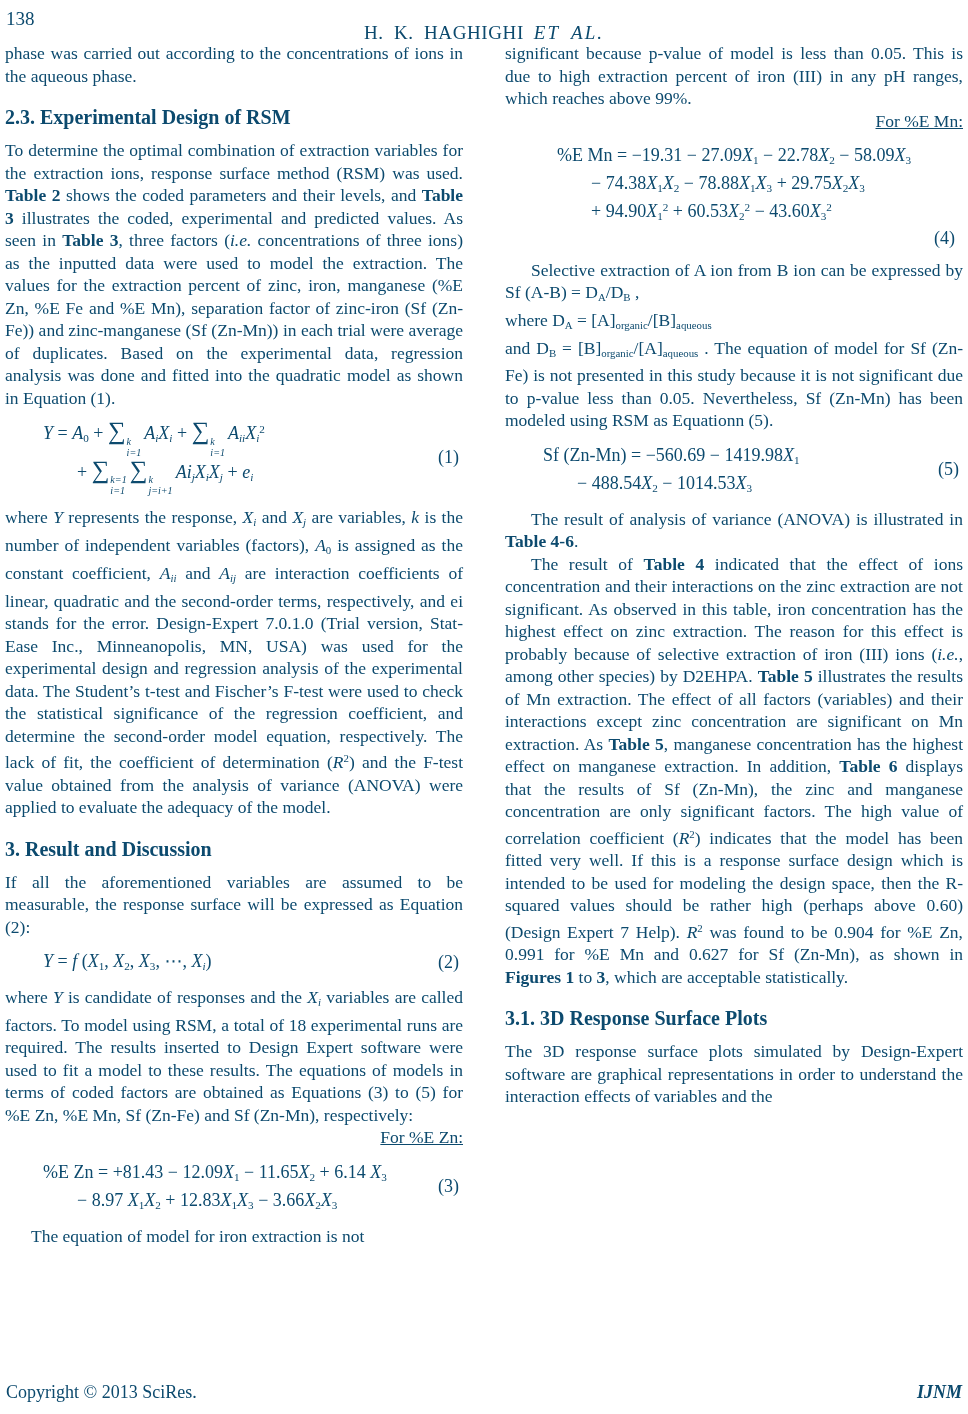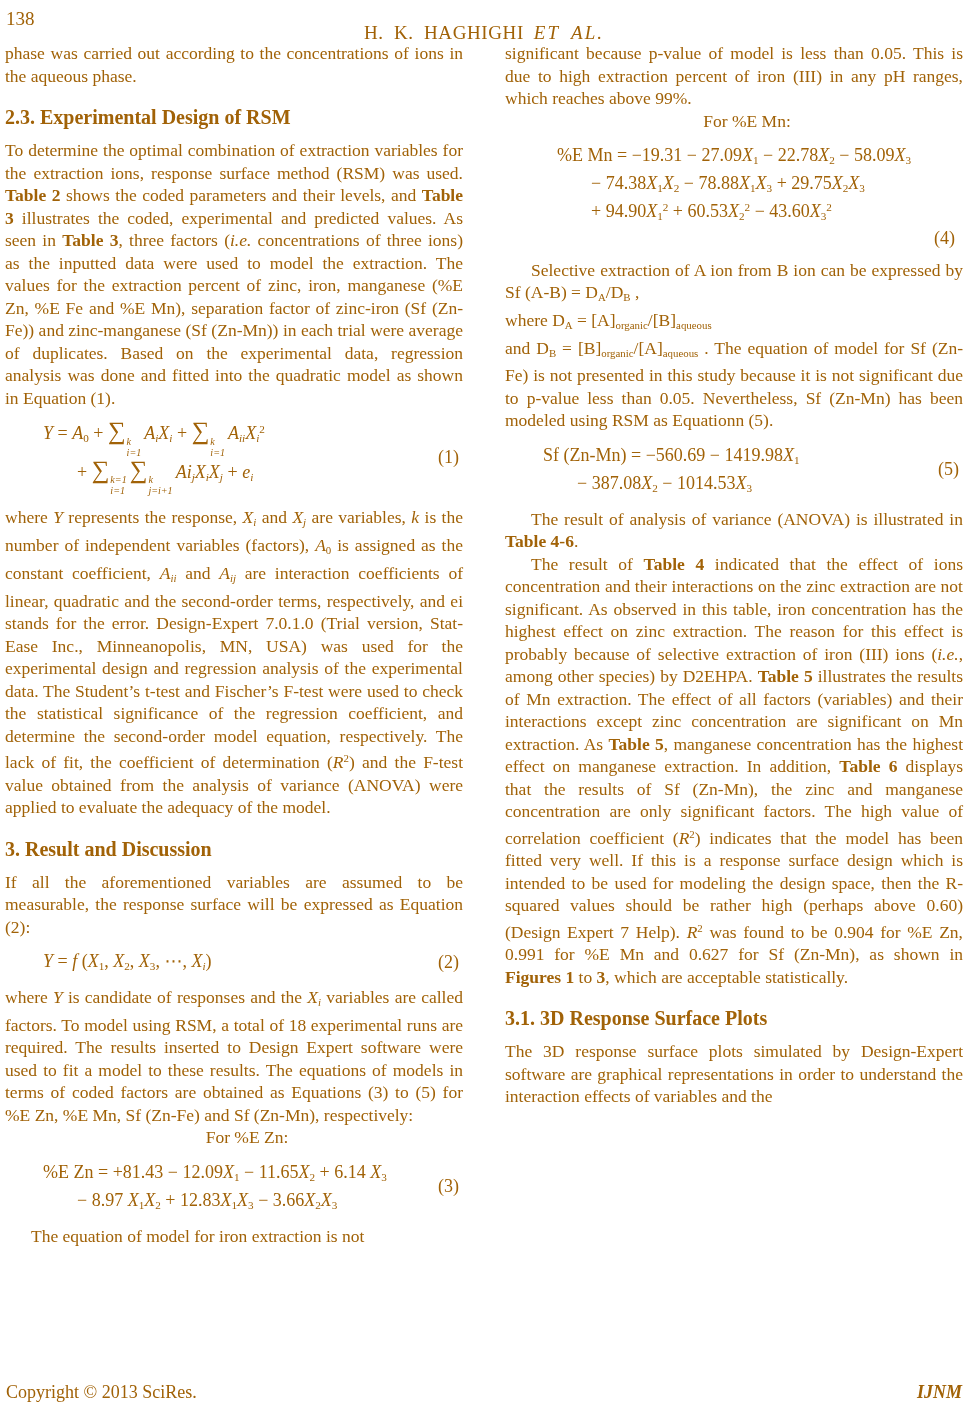--- a/index.html
+++ b/index.html
@@ -1,26 +1,26 @@
 <!DOCTYPE html>
 <html><head>
 <meta charset="utf-8">
 <style>
   html,body{margin:0;padding:0;background:#888;}
-  .page{position:relative;width:968px;height:1414px;background:#ffffff;color:#a16207;
+  .page{position:relative;width:968px;height:1414px;background:#ffffff;color:#0c4a6e;
         font-family:"Liberation Serif","DejaVu Serif",serif;overflow:hidden;margin:0 auto;}
   .header{position:absolute;top:6px;left:6px;right:6px;height:26px;}
   .pageno{position:absolute;left:0;top:2px;font-size:19px;}
   .rtitle{text-align:center;font-size:19px;letter-spacing:0.6px;word-spacing:5px;margin-top:16px;}
   .rtitle .r-i{margin-left:10px;letter-spacing:2px;}
   .columns{position:absolute;top:42px;left:5px;width:958px;display:flex;gap:42px;}
   .col{width:458px;}
   .p{font-size:17.5px;line-height:22.5px;text-align:justify;margin:0;}
   .p.ind{text-indent:26px;}
-  .p.lead{text-align:center;text-indent:26px;}
+  .p.lead{text-align:right;text-indent:26px;text-decoration:underline;}
   .h{font-size:20px;font-weight:bold;margin:18px 0 10px 0;line-height:24px;}
   .r-b{font-weight:bold;}
   .r-i{font-style:italic;}
   .r-sub{font-size:62%;vertical-align:-0.3em;}
   .r-sup{font-size:62%;vertical-align:0.55em;}
   .r-big{font-size:138%;line-height:1;}
   .stk{display:inline-flex;flex-direction:column;align-items:flex-start;font-size:56%;
        line-height:1.1;vertical-align:-0.55em;font-style:italic;margin:0 3px 0 1px;}
   .eq{display:flex;align-items:center;margin:10px 4px;font-size:18px;}
   .eq-lines{flex:1;display:flex;flex-direction:column;align-items:flex-start;
@@ -96,21 +96,21 @@
             <div class="eq-line"><span>%E Mn = −19.31 − 27.09</span><span class="r-i">X</span><span class="r-sub">1</span><span> − 22.78</span><span class="r-i">X</span><span class="r-sub">2</span><span> − 58.09</span><span class="r-i">X</span><span class="r-sub">3</span></div>
             <div class="eq-line cont"><span>− 74.38</span><span class="r-i">X</span><span class="r-sub">1</span><span class="r-i">X</span><span class="r-sub">2</span><span> − 78.88</span><span class="r-i">X</span><span class="r-sub">1</span><span class="r-i">X</span><span class="r-sub">3</span><span> + 29.75</span><span class="r-i">X</span><span class="r-sub">2</span><span class="r-i">X</span><span class="r-sub">3</span></div>
             <div class="eq-line cont"><span>+ 94.90</span><span class="r-i">X</span><span class="r-sub">1</span><span class="r-sup">2</span><span> + 60.53</span><span class="r-i">X</span><span class="r-sub">2</span><span class="r-sup">2</span><span> − 43.60</span><span class="r-i">X</span><span class="r-sub">3</span><span class="r-sup">2</span></div>
           </div>
           <div class="eq-num">(4)</div>
         </div>
         <div class="p ind"><span>Selective extraction of A ion from B ion can be expressed by Sf (A-B) = D</span><span class="r-sub">A</span><span>/D</span><span class="r-sub">B</span><span> ,</span><br><span>where  D</span><span class="r-sub">A</span><span> = [A]</span><span class="r-sub">organic</span><span>/[B]</span><span class="r-sub">aqueous</span><br><span>and  D</span><span class="r-sub">B</span><span> = [B]</span><span class="r-sub">organic</span><span>/[A]</span><span class="r-sub">aqueous</span><span> . The equation of model for Sf (Zn-Fe) is not presented in this study because it is not significant due to p-value less than 0.05. Nevertheless, Sf (Zn-Mn) has been modeled using RSM as Equationn (5).</span></div>
         <div class="eq">
           <div class="eq-lines">
             <div class="eq-line"><span>Sf (Zn-Mn) = −560.69 − 1419.98</span><span class="r-i">X</span><span class="r-sub">1</span></div>
-            <div class="eq-line cont"><span>− 387.08</span><span class="r-i">X</span><span class="r-sub">2</span><span> − 1014.53</span><span class="r-i">X</span><span class="r-sub">3</span></div>
+            <div class="eq-line cont"><span>− 488.54</span><span class="r-i">X</span><span class="r-sub">2</span><span> − 1014.53</span><span class="r-i">X</span><span class="r-sub">3</span></div>
           </div>
           <div class="eq-num">(5)</div>
         </div>
         <div class="p ind"><span>The result of analysis of variance (ANOVA) is illustrated in </span><span class="r-b">Table 4-6</span><span>.</span></div>
         <div class="p ind"><span>The result of </span><span class="r-b">Table 4</span><span> indicated that the effect of ions concentration and their interactions on the zinc extraction are not significant. As observed in this table, iron concentration has the highest effect on zinc extraction. The reason for this effect is probably because of selective extraction of iron (III) ions (</span><span class="r-i">i.e.</span><span>, among other species) by D2EHPA. </span><span class="r-b">Table 5</span><span> illustrates the results of Mn extraction. The effect of all factors (variables) and their interactions except zinc concentration are significant on Mn extraction. As </span><span class="r-b">Table 5</span><span>, manganese concentration has the highest effect on manganese extraction. In addition, </span><span class="r-b">Table 6</span><span> displays that the results of Sf (Zn-Mn), the zinc and manganese concentration are only significant factors. The high value of correlation coefficient (</span><span class="r-i">R</span><span class="r-sup">2</span><span>) indicates that the model has been fitted very well. If this is a response surface design which is intended to be used for modeling the design space, then the R-squared values should be rather high (perhaps above 0.60) (Design Expert 7 Help). </span><span class="r-i">R</span><span class="r-sup">2</span><span> was found to be 0.904 for %E Zn, 0.991 for %E Mn and 0.627 for Sf (Zn-Mn), as shown in </span><span class="r-b">Figures 1</span><span> to </span><span class="r-b">3</span><span>, which are acceptable statistically.</span></div>
         <div class="h">3.1. 3D Response Surface Plots</div>
         <div class="p"><span>The 3D response surface plots simulated by Design-Expert software are graphical representations in order to understand the interaction effects of variables and the</span></div>
       </div>
   </div>
 

